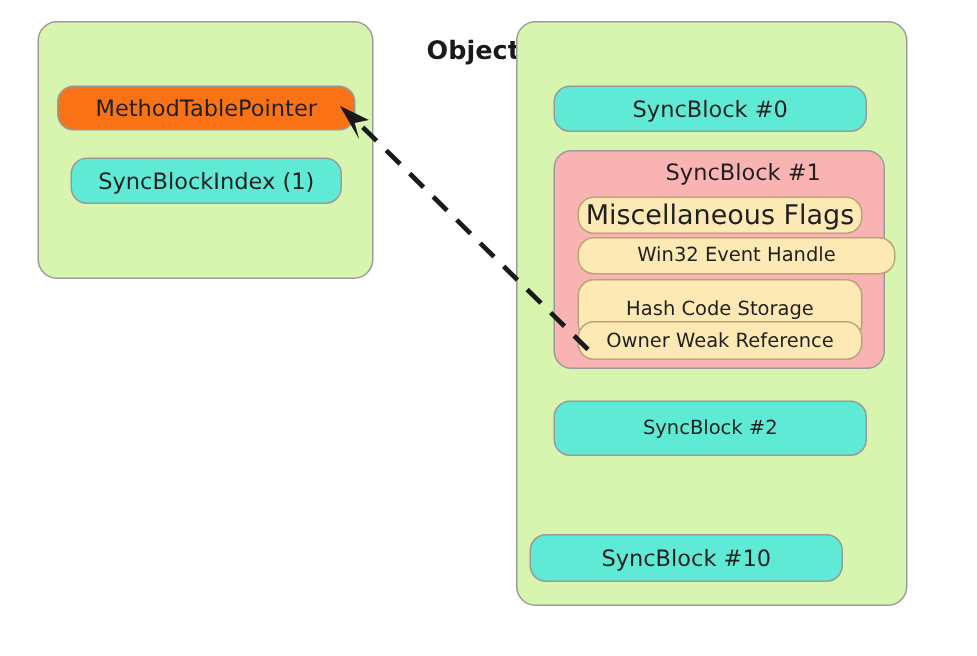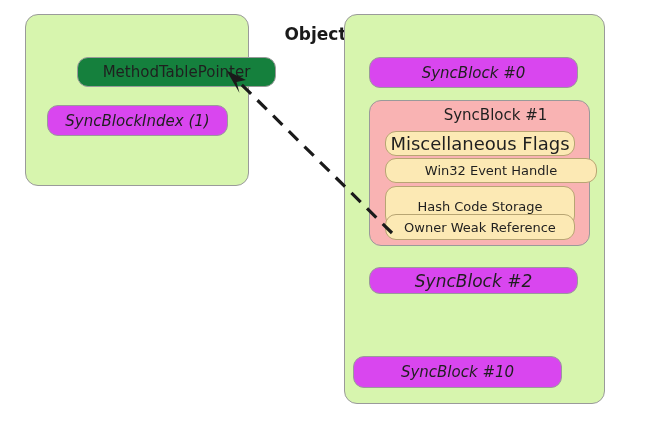--- a/index.html
+++ b/index.html
@@ -42,22 +42,22 @@
     box-sizing: border-box;
     border: 1px solid #9a9a9a;
     border-radius: 11px;
     display: flex;
     align-items: center;
     justify-content: center;
     color: #1f1f1f;
     white-space: nowrap;
     text-align: center;
   }
-  .purple { background: #15803d; margin-left: 39px; }
-  .pink   { background: #d946ef; font-style: italic; }
+  .purple { background: #f97316; }
+  .pink   { background: #5eead4; }
   .blue   { background: #adc2ef; }
   .yellow { background: #fce9b4; border-color: #b8a573; }
 
   
   #panel-object      { left: 25px;  top: 14px;  width: 224px; height: 172px; }
   #title-object      { top: 24px;   font-size: 17px; }
   #row-mtp           { left: 38px;  top: 57px;  width: 199px; height: 30px; font-size: 15px; }
   #row-sbi           { left: 47px;  top: 105px; width: 181px; height: 31px; font-size: 15px; }
   #row-fields        { left: 47px;  top: 152px; width: 181px; height: 31px; font-size: 15px; }
 
@@ -67,21 +67,21 @@
   #sb0               { left: 369px; top: 57px;  width: 209px; height: 31px; font-size: 15px; }
   #sb1               { left: 369px; top: 100px; width: 221px; height: 146px;
                        background: #f9b3b3; border: 1px solid #9a9a9a; border-radius: 12px;
                        box-sizing: border-box; position: absolute; }
   #sb1-title         { top: 106px;  left: 369px; width: 221px; text-align: center;
                        position: absolute; font-size: 15px; color: #1f1f1f; white-space: nowrap; padding-left: 16px; }
   #sb1-f0            { left: 385px; top: 131px; width: 190px; height: 25px; font-size: 18px; }
   #sb1-f1            { left: 385px; top: 158px; width: 212px; height: 25px; font-size: 13px; text-align: right; }
   #sb1-f2            { left: 385px; top: 186px; width: 190px; height: 41px; font-size: 13px; }
   #sb1-f3            { left: 385px; top: 214px; width: 190px; height: 26px; font-size: 13px; }
-  #sb2               { left: 369px; top: 267px; width: 209px; height: 27px; font-size: 17px; }
+  #sb2               { left: 369px; top: 267px; width: 209px; height: 37px; font-size: 13px; }
   #sb10              { left: 353px; top: 356px; width: 209px; height: 32px; font-size: 15px; }
 
   #arrow-layer {
     position: absolute;
     left: 0; top: 0;
     width: 651px; height: 437px;
     pointer-events: none;
   }
 </style>
 </head>

